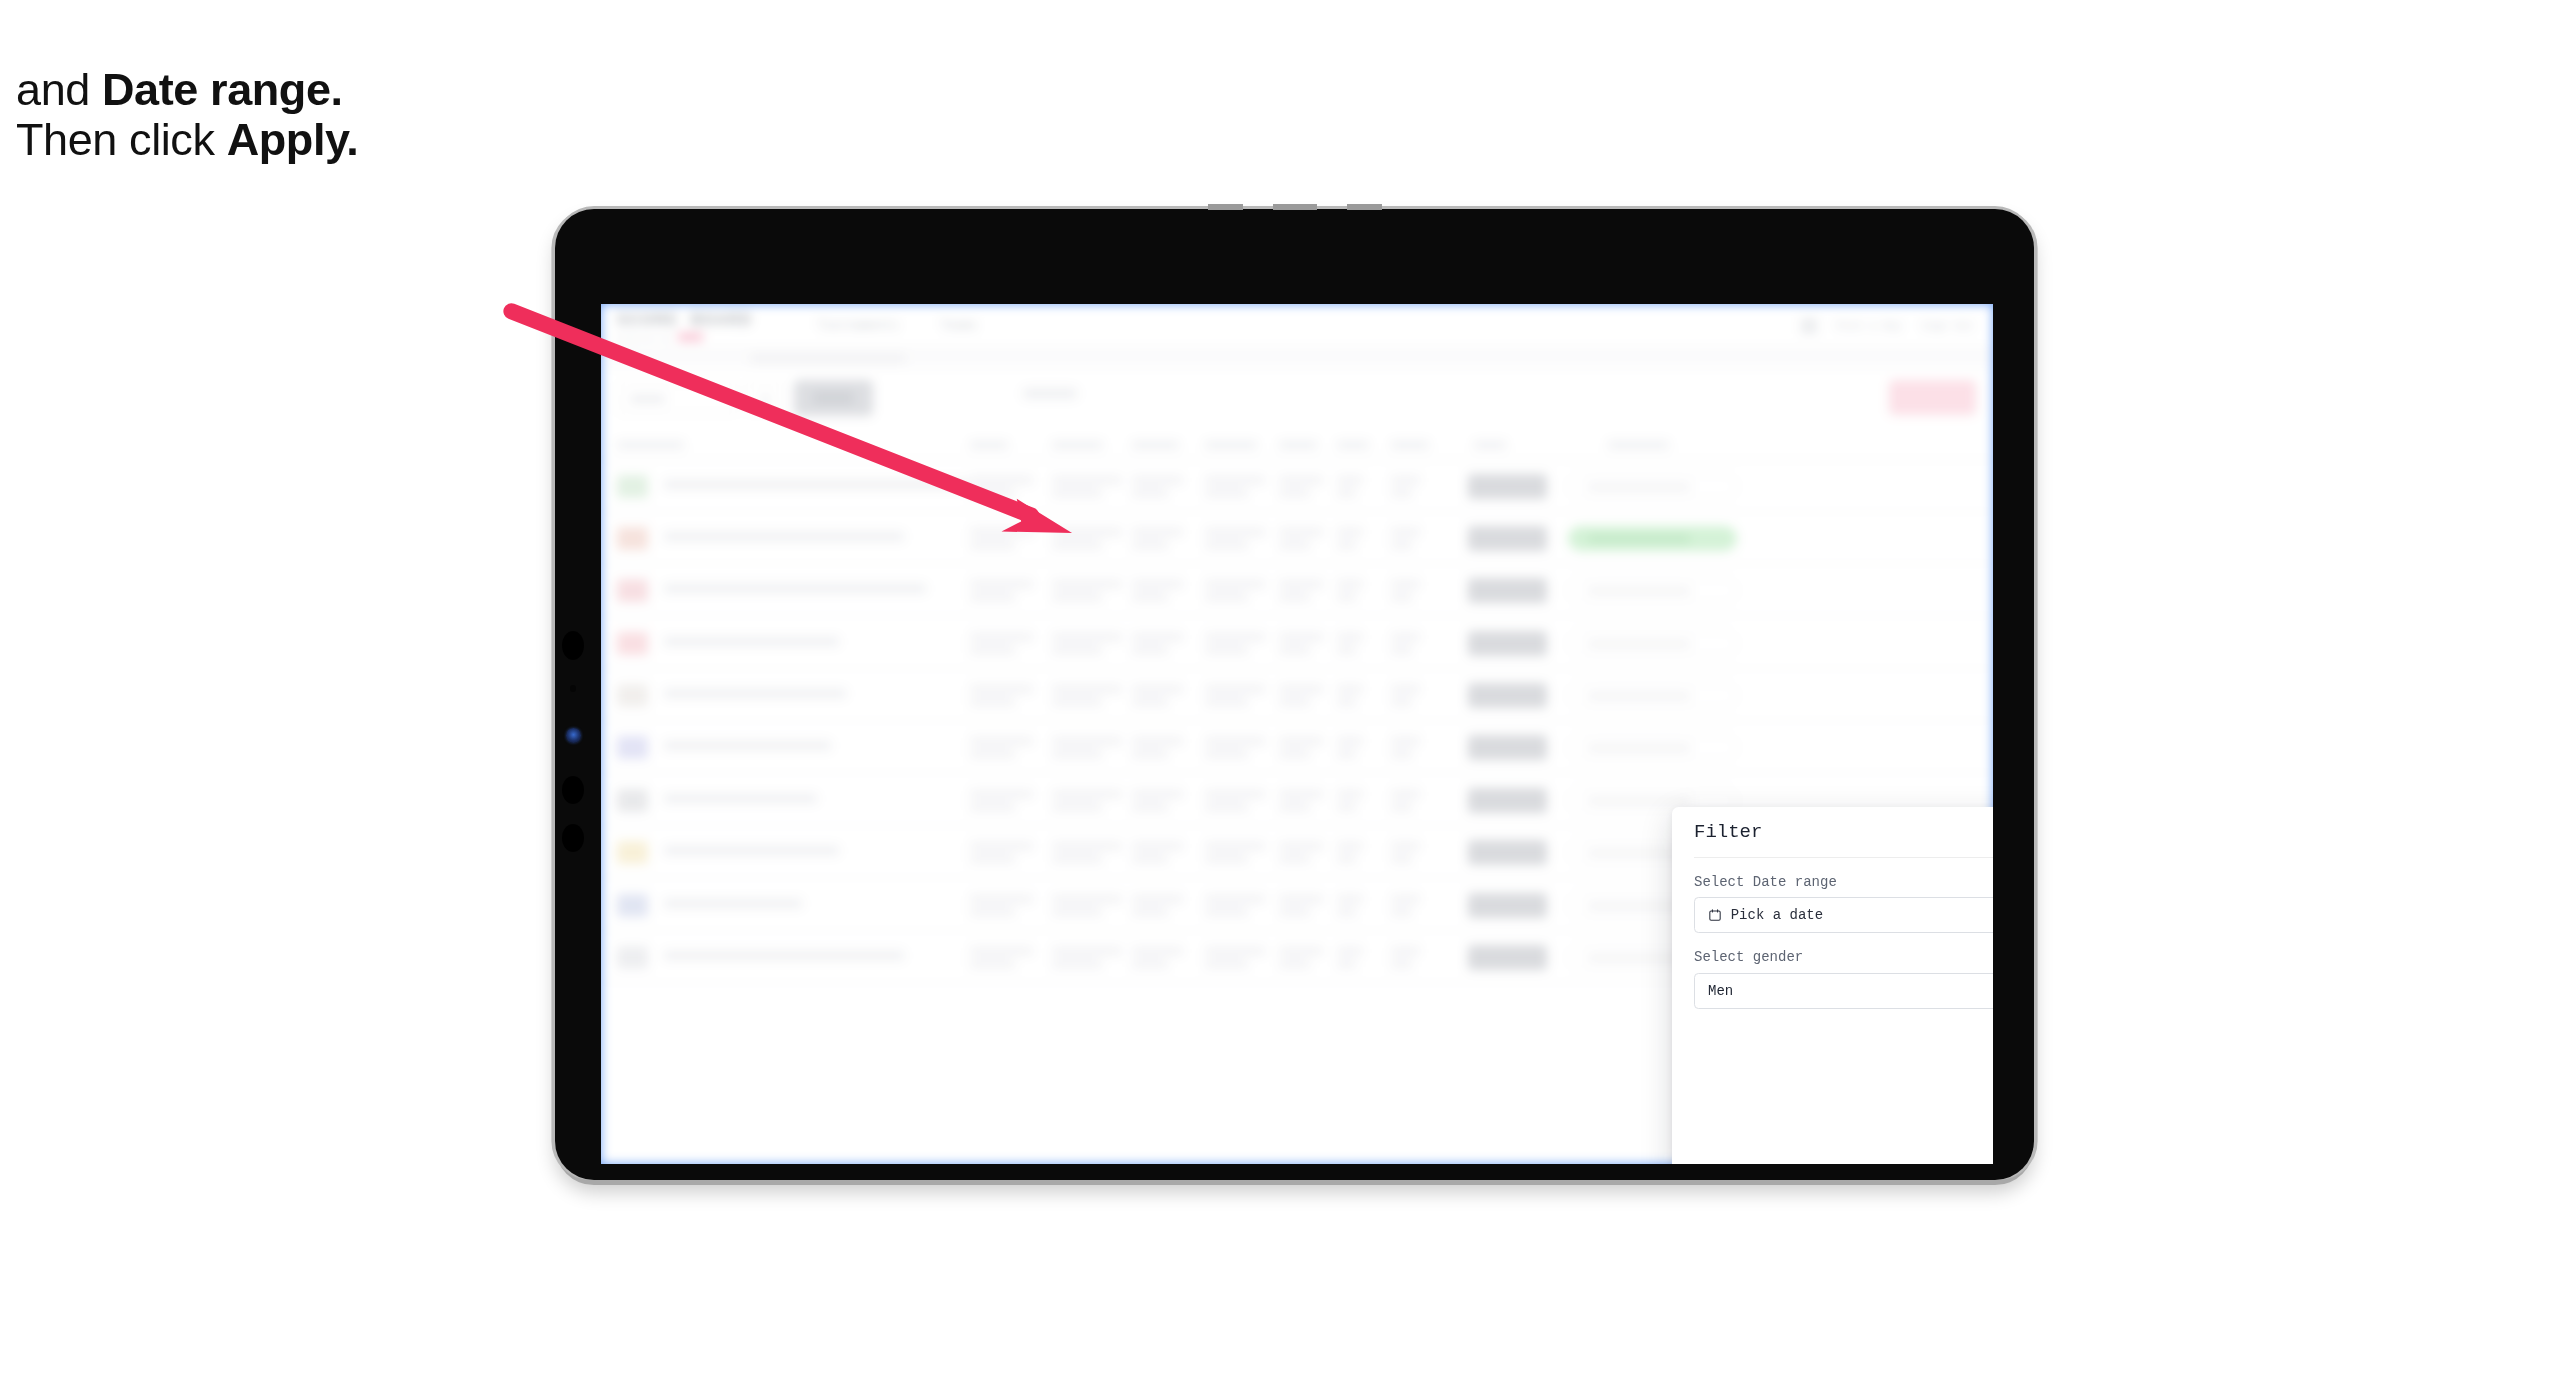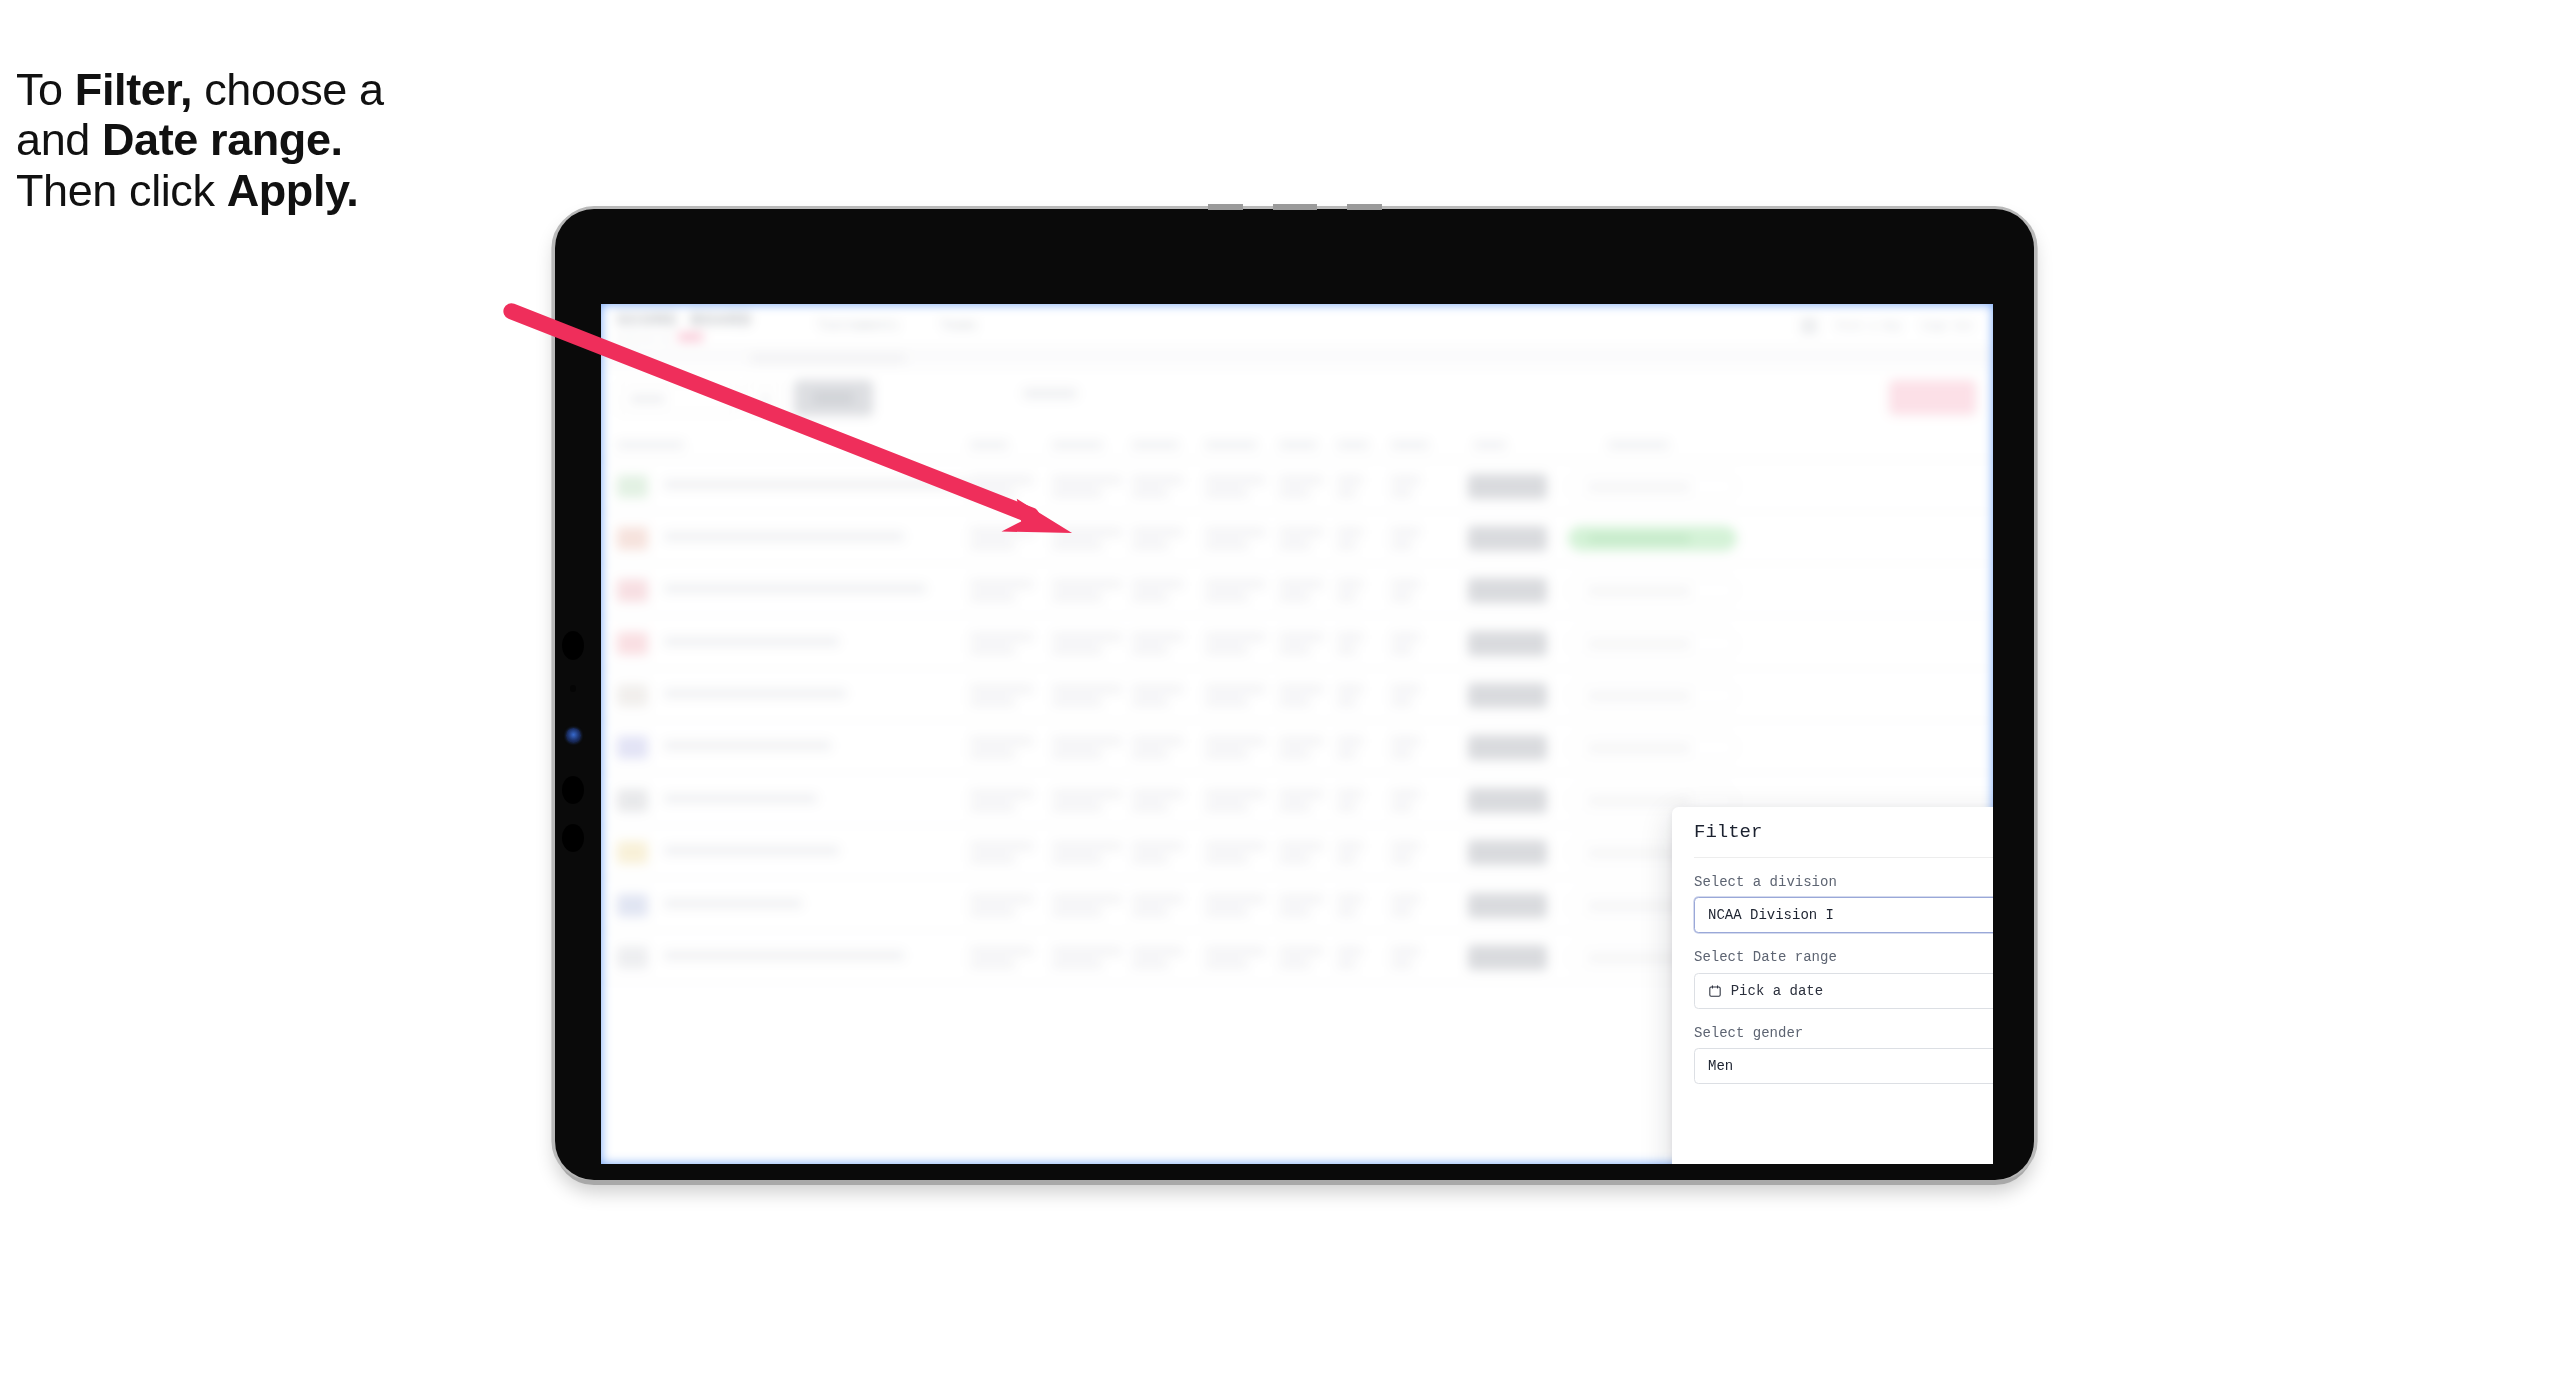--- a/index.html
+++ b/index.html
@@ -203,21 +203,20 @@
 
   
   #arrow { position:absolute; left:0; top:0; width:2576px; height:1386px; pointer-events:none; }
 </style>
 </head>
 <body>
 
 <div id="stage">
 
   <div class="caption">
-    <span class="ln">To <b>Filter,</b> choose a</span>
     <span class="ln">and <b>Date range.</b></span>
     <span class="ln">Then click <b>Apply.</b></span>
   </div>
 
   <div id="tablet">
     <div class="side-btn b1"></div>
     <div class="side-btn dot"></div>
     <div class="side-btn led"></div>
     <div class="side-btn b2"></div>
     <div class="side-btn b3"></div>
@@ -477,27 +476,20 @@
 
     <div id="overlay"></div>
 
     <div id="modal">
 
       <div class="m-head">
         <div class="m-title">Filter</div>
 
       </div>
 
-      <div class="field">
-        <div class="f-label">Select a division</div>
-        <div class="f-control focused">
-          <span class="f-value">NCAA Division I</span>
-
-        </div>
-      </div>
 
       <div class="field">
         <div class="f-label">Select Date range</div>
         <div class="f-control">
           <svg class="ic-cal" viewBox="0 0 20 20" fill="none" stroke="currentColor" stroke-width="1.5" stroke-linecap="round" stroke-linejoin="round">
             <rect x="2.6" y="4.2" width="14.8" height="13.2" rx="1.8"></rect>
             <path d="M6.3 2.4v3.4M13.7 2.4v3.4"></path>
           </svg>
           <span class="f-placeholder">Pick a date</span>
         </div>

